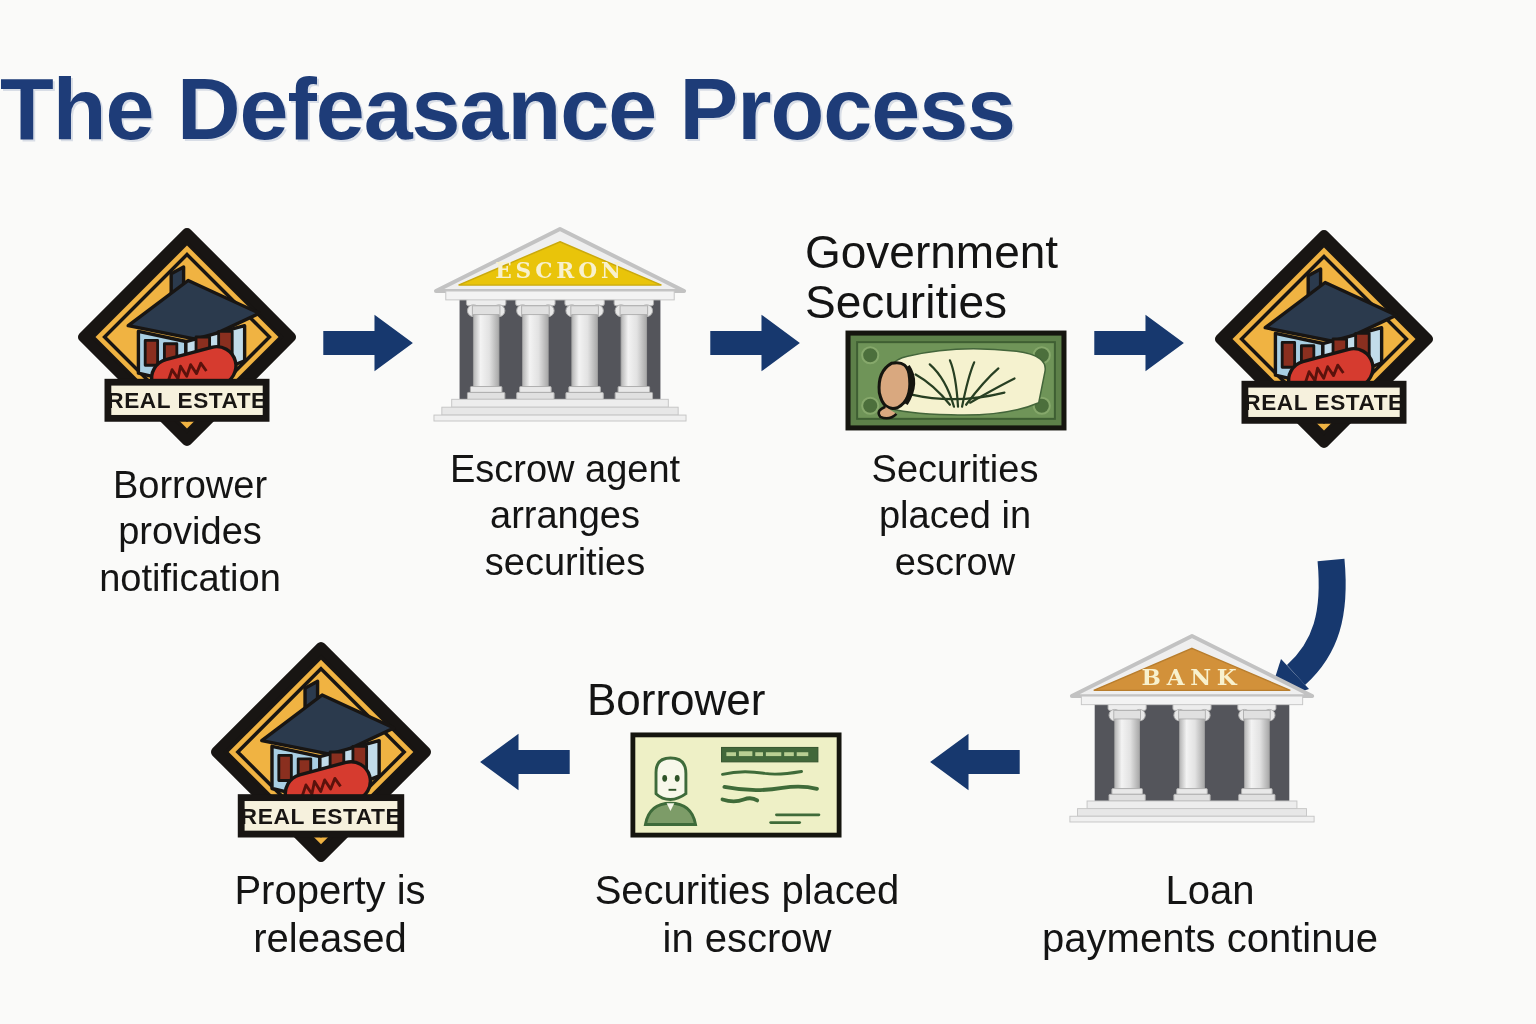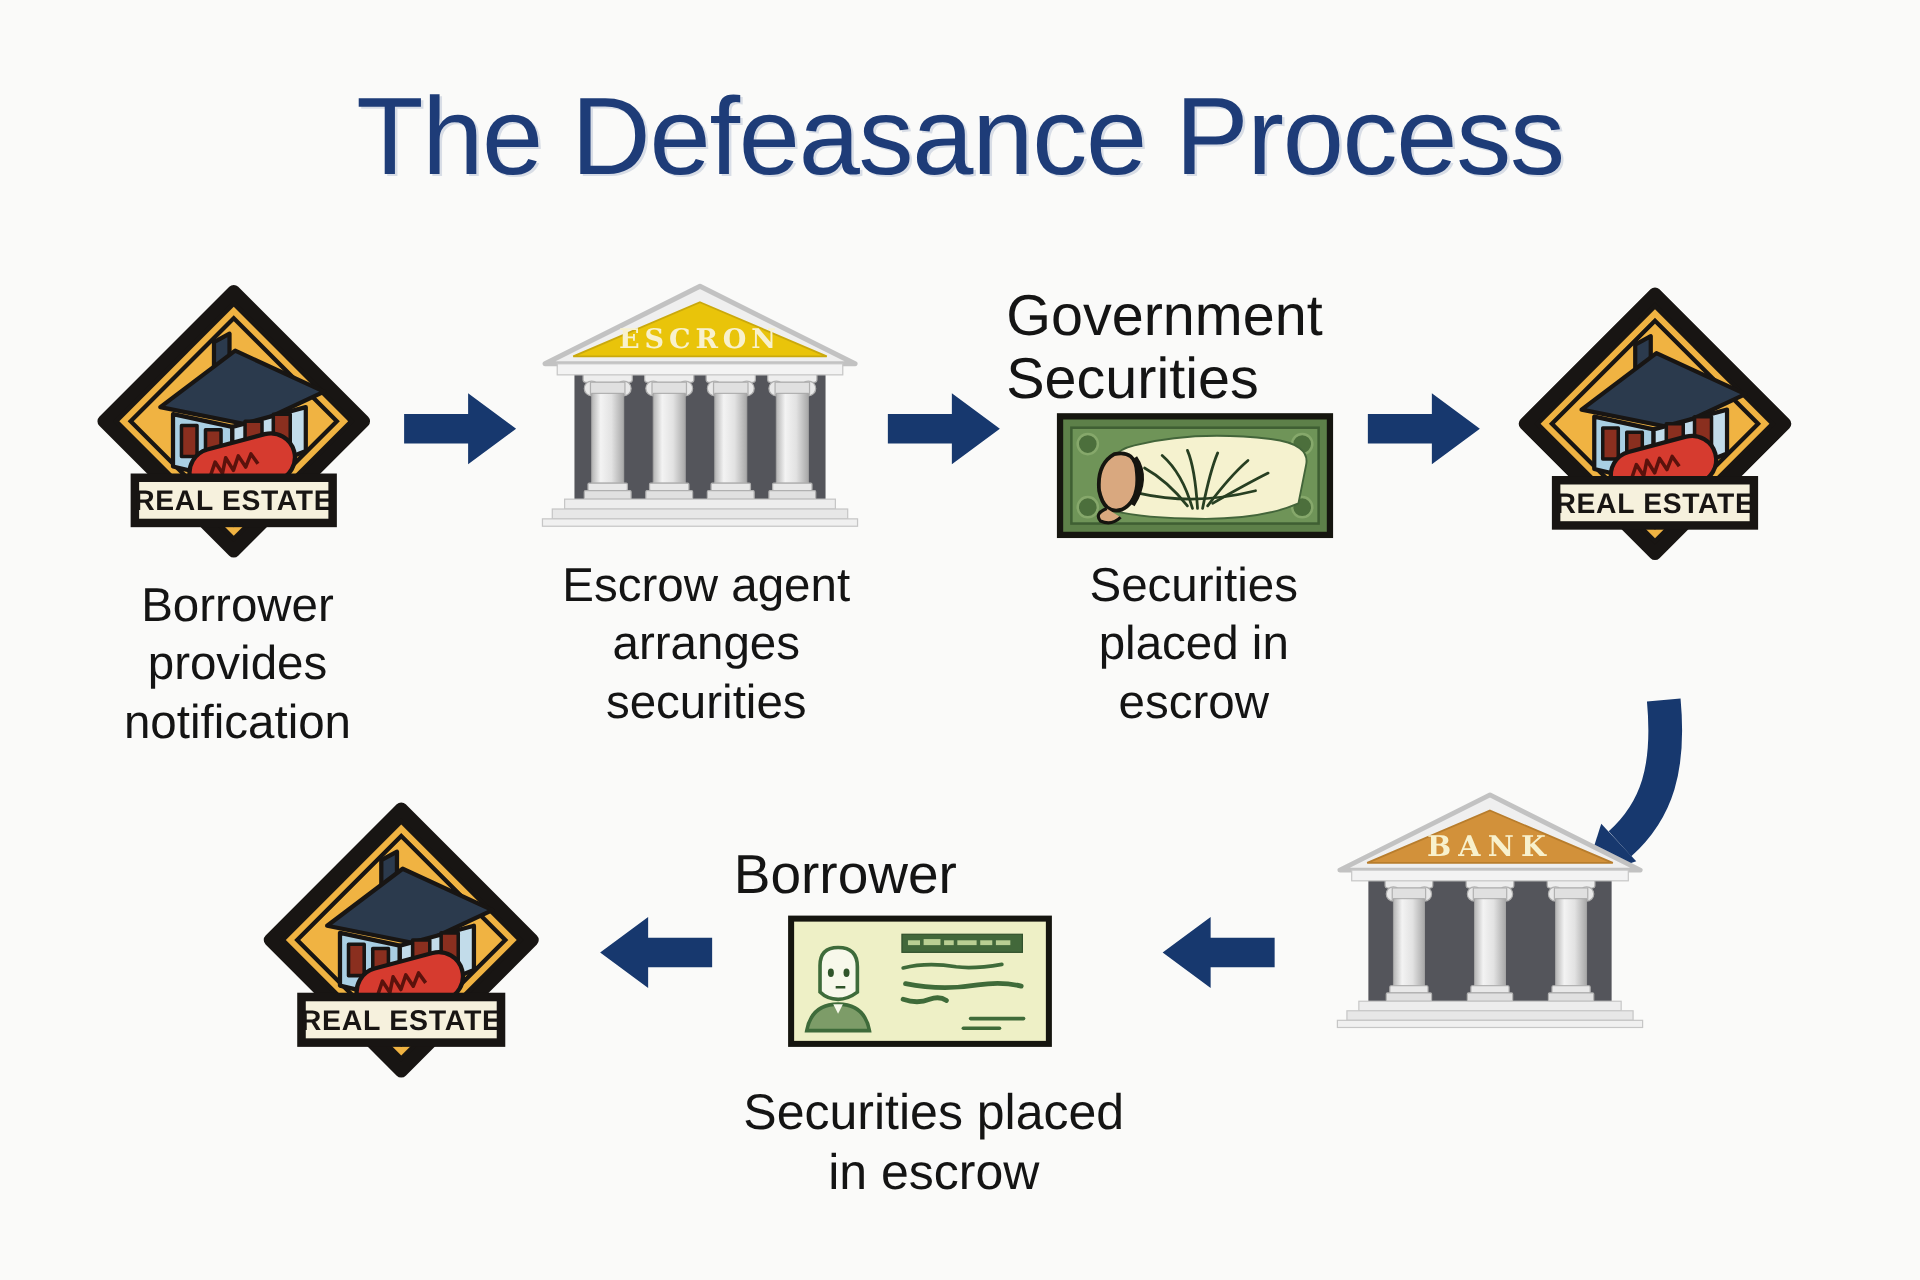--- a/index.html
+++ b/index.html
@@ -2,22 +2,22 @@
 <html><head>
 <meta charset="utf-8">
 <style>
   html,body{margin:0;padding:0;background:#fafaf9;}
   .canvas{
     position:relative;width:1536px;height:1024px;overflow:hidden;
     background:#fafaf9;font-family:"Liberation Sans",sans-serif;color:#141414;
   }
   .abs{position:absolute;}
   .page-title{
-    left:0;right:0;top:58px;text-align:center;
-    font-size:88px;font-weight:400;letter-spacing:-1px;color:#1e3c78;
+    left:0;right:0;top:58px;
+    font-size:88px;font-weight:700;letter-spacing:-1px;color:#1e3c78;
     text-shadow:2px 2px 0 rgba(30,60,120,0.15);
   }
   .caption{
     white-space:pre-line;text-align:center;color:#141414;
     font-size:38px;line-height:1.22;font-weight:400;
   }
   .caption-lg{font-size:40px;line-height:1.2;}
   .node-label{
     white-space:pre-line;text-align:left;color:#141414;
     font-size:46px;line-height:1.08;font-weight:400;
@@ -160,20 +160,22 @@
       <use href="#col" x="130" y="74"></use>
       <use href="#col" x="198" y="74"></use>
     <polygon points="130,3 256,66 4,66" fill="#efefef" stroke="#c2c2c2" stroke-width="4" stroke-linejoin="round"></polygon>
     <polygon points="130,16 233,60 27,60" fill="#d2913a" stroke="#b87d2c" stroke-width="1.5"></polygon>
     <rect x="14" y="66" width="232" height="9" fill="#f3f3f3" stroke="#c6c6c6"></rect>
     <rect x="20" y="176" width="220" height="8" fill="#ededed" stroke="#c6c6c6"></rect>
     <rect x="10" y="184" width="240" height="8" fill="#e7e7e7" stroke="#c6c6c6"></rect>
     <rect x="2" y="192" width="256" height="6" fill="#f0f0f0" stroke="#c6c6c6"></rect>
     <text class="pediment-label" x="130" y="54" font-size="24" letter-spacing="6">BANK</text>
   </svg>
+  <div class="abs caption caption-lg" style="left:1010px;top:866px;width:400px">Loan
+payments continue</div>
 
   <svg class="abs" style="left:903px;top:730px" width="142" height="64" viewBox="0 0 100 70">
     <polygon points="100,22 44,22 44,4 2,35 44,66 44,48 100,48" fill="#17386e"></polygon>
   </svg>
 
   <div class="abs node-label" style="left:587px;top:676px;width:300px;font-size:44px">Borrower</div>
   <svg class="abs" style="left:630px;top:732px" width="212" height="106" viewBox="0 0 220 110">
     <rect x="3" y="3" width="214" height="104" fill="#eef0c6" stroke="#15150f" stroke-width="5"></rect>
     <rect x="95" y="16" width="100" height="15" fill="#42683a" stroke="#31512c"></rect>
     <g fill="#b9cf93">
@@ -202,14 +204,16 @@
 in escrow</div>
 
   <svg class="abs" style="left:453px;top:730px" width="142" height="64" viewBox="0 0 100 70">
     <polygon points="100,22 44,22 44,4 2,35 44,66 44,48 100,48" fill="#17386e"></polygon>
   </svg>
 
   <svg class="abs" style="left:207px;top:638px" width="228" height="228" viewBox="0 0 200 200">
     <use href="#re-sign"></use>
     <text class="re-label" x="100" y="163">REAL ESTATE</text>
   </svg>
+  <div class="abs caption caption-lg" style="left:180px;top:866px;width:300px">Property is
+released</div>
 
 </div>
 
 </body></html>

